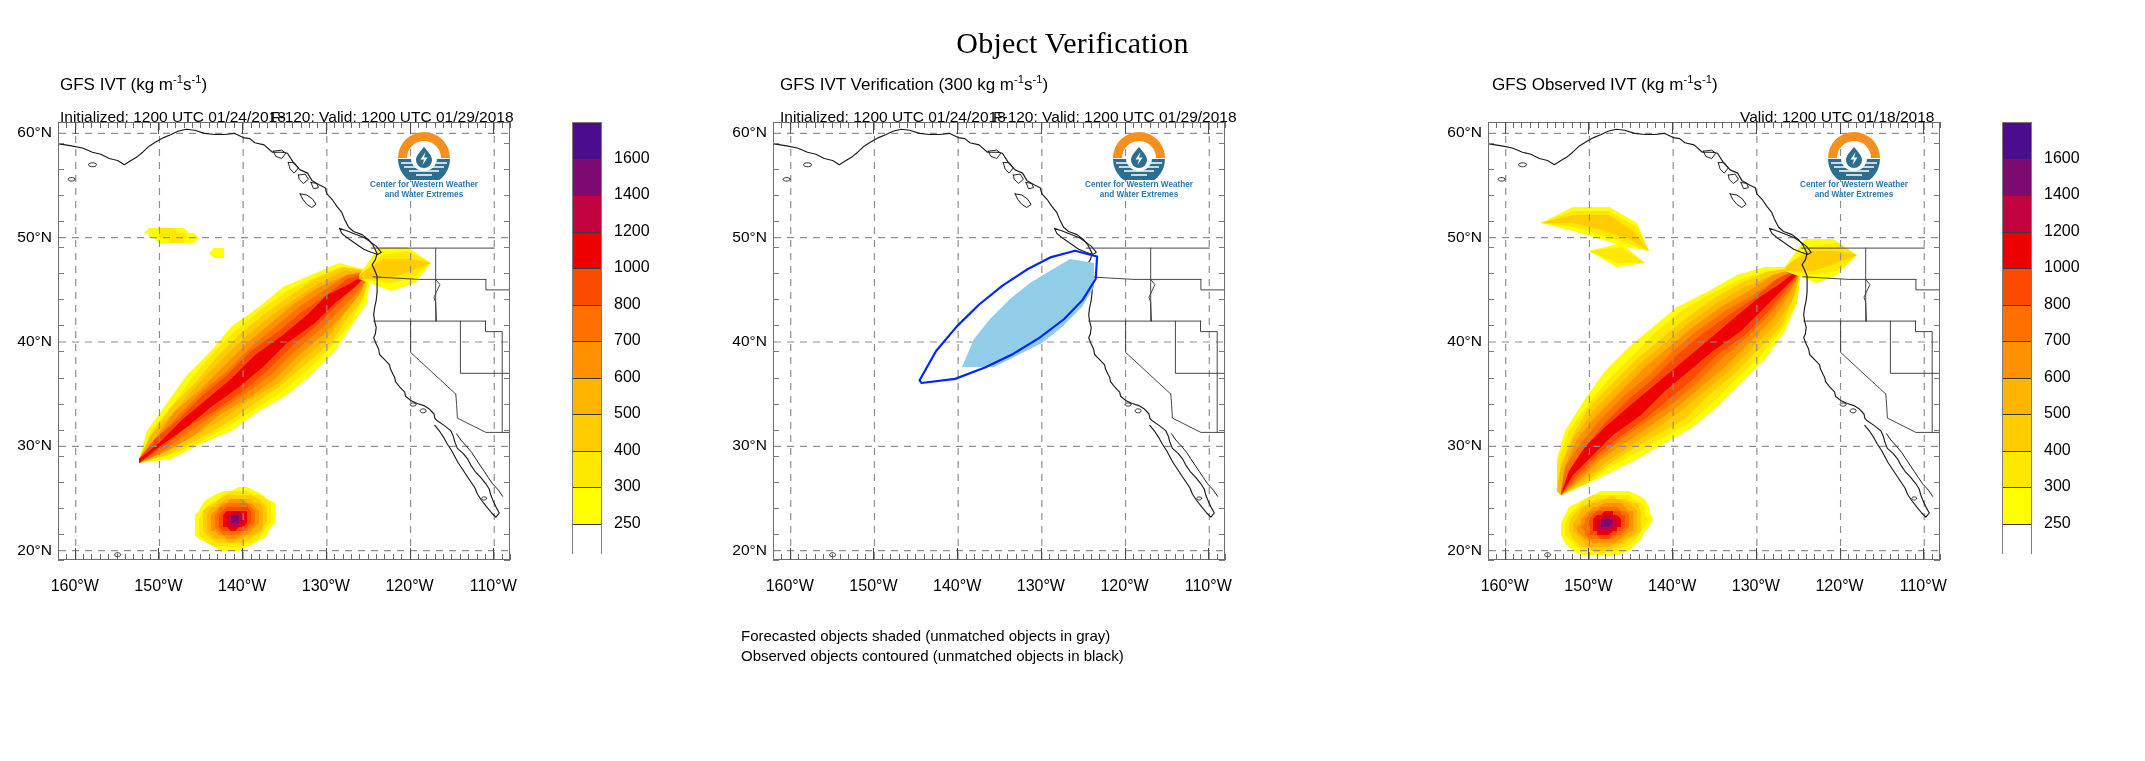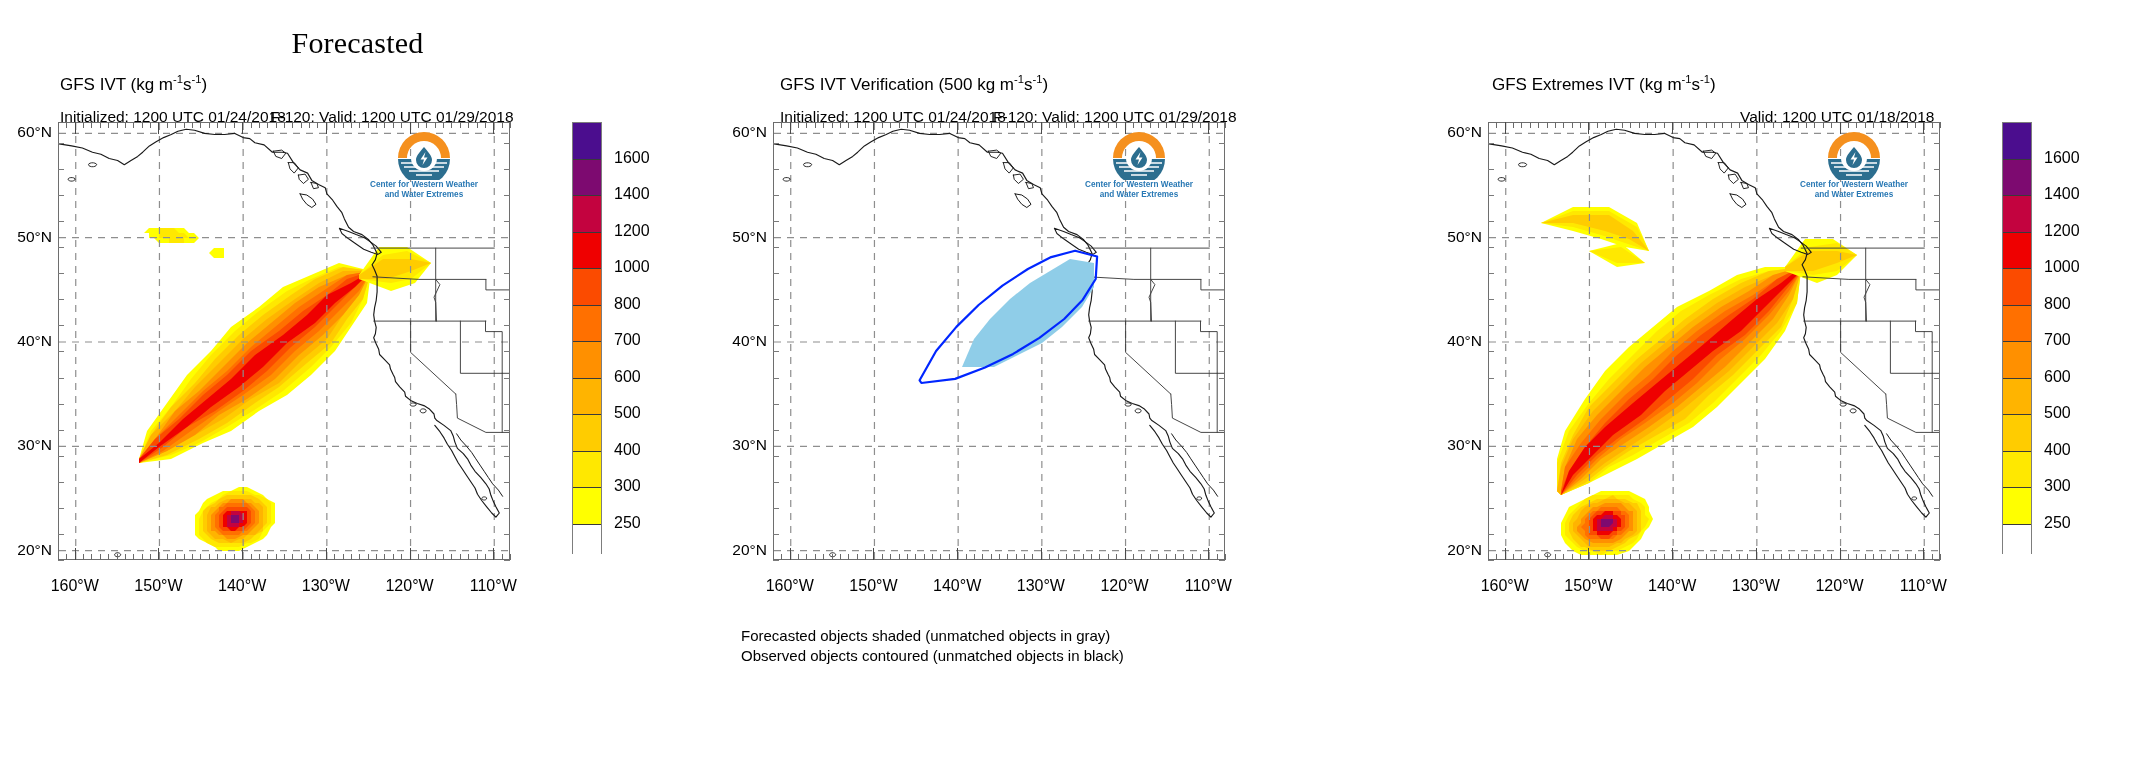--- a/index.html
+++ b/index.html
@@ -25,21 +25,20 @@
       font-weight:bold;color:#2878b4;line-height:1.22;}
   .caption{position:absolute;font-size:15px;color:#000;line-height:1.35;white-space:nowrap;}
   svg{display:block;}
 </style>
 </head>
 <body>
 
 <div class="figure">
 
   <div class="panel" id="panel0" style="left:0px;width:715px;">
-    <div class="panel-title">Forecasted</div>
 
     <div class="sub-title" style="left:60px;top:75px;">
       <span>GFS IVT (kg m</span><sup>-1</sup>s<sup>-1</sup>)
     </div>
     <div class="meta-line" style="left:60px;top:108px;">Initialized: 1200 UTC 01/24/2018</div>
     <div class="meta-line" style="left:270px;top:108px;">F-120: Valid: 1200 UTC 01/29/2018</div>
   <div class="map" style="left: 58px; top: 122px; width: 452px; height: 438px;">
         <svg width="452" height="438">
           <g>
             <polygon points="80.0,340.0 112.0,336.0 144.0,320.0 172.0,308.0 200.0,288.0 228.0,272.0 252.0,252.0 276.0,228.0 292.0,204.0 308.0,180.0 312.0,148.0 312.0,148.0 280.0,140.0 252.0,152.0 224.0,164.0 200.0,184.0 172.0,204.0 152.0,228.0 128.0,252.0 108.0,280.0 88.0,308.0 80.0,336.0" fill="#ffff00"></polygon>
@@ -305,23 +304,24 @@
       <div class="cbar-label" style="left: 614px; top: 294.727px;">800</div>
       <div class="cbar-label" style="left: 614px; top: 331.273px;">700</div>
       <div class="cbar-label" style="left: 614px; top: 367.818px;">600</div>
       <div class="cbar-label" style="left: 614px; top: 404.364px;">500</div>
       <div class="cbar-label" style="left: 614px; top: 440.909px;">400</div>
       <div class="cbar-label" style="left: 614px; top: 477.455px;">300</div>
       <div class="cbar-label" style="left: 614px; top: 514px;">250</div>
     </div>
 
   <div class="panel" id="panel1" style="left:715px;width:715px;">
+    <div class="panel-title">Object Verification</div>
 
     <div class="sub-title" style="left:65px;top:75px;">
-      <span>GFS IVT Verification (500 kg m</span><sup>-1</sup>s<sup>-1</sup>)
+      <span>GFS IVT Verification (300 kg m</span><sup>-1</sup>s<sup>-1</sup>)
     </div>
     <div class="meta-line" style="left:65px;top:108px;">Initialized: 1200 UTC 01/24/2018</div>
     <div class="meta-line" style="left:278px;top:108px;">F-120: Valid: 1200 UTC 01/29/2018</div>
 
     <div class="caption" style="left:26px;top:646px;">Observed objects contoured (unmatched objects in black)</div>
     <div class="caption" style="left:26px;top:626px;">Forecasted objects shaded (unmatched objects in gray)</div>
   <div class="map" style="left: 58px; top: 122px; width: 452px; height: 438px;">
         <svg width="452" height="438">
           <g></g>
           <g>
@@ -542,21 +542,21 @@
           <path d="M66 15 C61 21 58 24 58 28 a8 8 0 0 0 16 0 c0-4-3-7-8-13 z" fill="#2c6e8f"></path>
           <path d="M67.5 20 L62.5 27.5 H66 L64.5 33 L69.5 25.5 H66 Z" fill="#ffffff"></path>
         </svg>
         <div class="logo-text" style="top:48px">Center for Western Weather<br>and Water Extremes</div>
       </div>
     </div>
 
   <div class="panel" id="panel2" style="left:1430px;width:715px;">
 
     <div class="sub-title" style="left:62px;top:75px;">
-      <span>GFS Extremes IVT (kg m</span><sup>-1</sup>s<sup>-1</sup>)
+      <span>GFS Observed IVT (kg m</span><sup>-1</sup>s<sup>-1</sup>)
     </div>
     <div class="meta-line" style="left:310px;top:108px;">Valid: 1200 UTC 01/18/2018</div>
   <div class="map" style="left: 58px; top: 122px; width: 452px; height: 438px;">
         <svg width="452" height="438">
           <g>
             <polygon points="72.0,372.0 100.0,360.0 124.0,348.0 148.0,336.0 176.0,320.0 204.0,304.0 228.0,284.0 252.0,260.0 276.0,236.0 296.0,208.0 308.0,180.0 312.0,148.0 312.0,144.0 276.0,144.0 248.0,152.0 220.0,168.0 188.0,184.0 164.0,204.0 140.0,224.0 116.0,248.0 96.0,276.0 76.0,308.0 68.0,336.0 68.0,368.0" fill="#ffff00"></polygon>
             <polygon points="72.0,372.0 100.0,360.0 120.0,344.0 144.0,332.0 172.0,316.0 200.0,300.0 224.0,280.0 248.0,256.0 272.0,232.0 292.0,208.0 308.0,180.0 312.0,148.0 312.0,144.0 280.0,148.0 252.0,156.0 220.0,172.0 192.0,188.0 168.0,208.0 144.0,232.0 120.0,256.0 100.0,280.0 80.0,308.0 68.0,340.0 68.0,368.0" fill="#ffe800"></polygon>
             <polygon points="72.0,372.0 96.0,360.0 116.0,344.0 140.0,328.0 168.0,312.0 196.0,296.0 220.0,272.0 244.0,252.0 268.0,228.0 292.0,204.0 304.0,176.0 312.0,148.0 312.0,144.0 280.0,148.0 252.0,160.0 224.0,176.0 196.0,196.0 172.0,216.0 148.0,236.0 124.0,260.0 100.0,284.0 84.0,312.0 72.0,340.0 68.0,368.0" fill="#ffcc00"></polygon>
             <polygon points="72.0,372.0 96.0,356.0 116.0,340.0 140.0,324.0 164.0,308.0 192.0,288.0 216.0,268.0 240.0,248.0 264.0,224.0 288.0,200.0 304.0,176.0 312.0,148.0 312.0,144.0 284.0,152.0 256.0,164.0 228.0,180.0 200.0,200.0 176.0,220.0 152.0,240.0 128.0,264.0 104.0,288.0 84.0,316.0 72.0,344.0 68.0,368.0" fill="#ffb400"></polygon>
             <polygon points="72.0,372.0 92.0,356.0 112.0,336.0 136.0,320.0 160.0,304.0 188.0,284.0 212.0,264.0 236.0,244.0 260.0,220.0 284.0,196.0 300.0,172.0 312.0,148.0 312.0,144.0 284.0,152.0 260.0,168.0 232.0,184.0 204.0,204.0 180.0,224.0 156.0,244.0 132.0,268.0 108.0,292.0 88.0,316.0 76.0,344.0 72.0,368.0" fill="#ff9000"></polygon>

